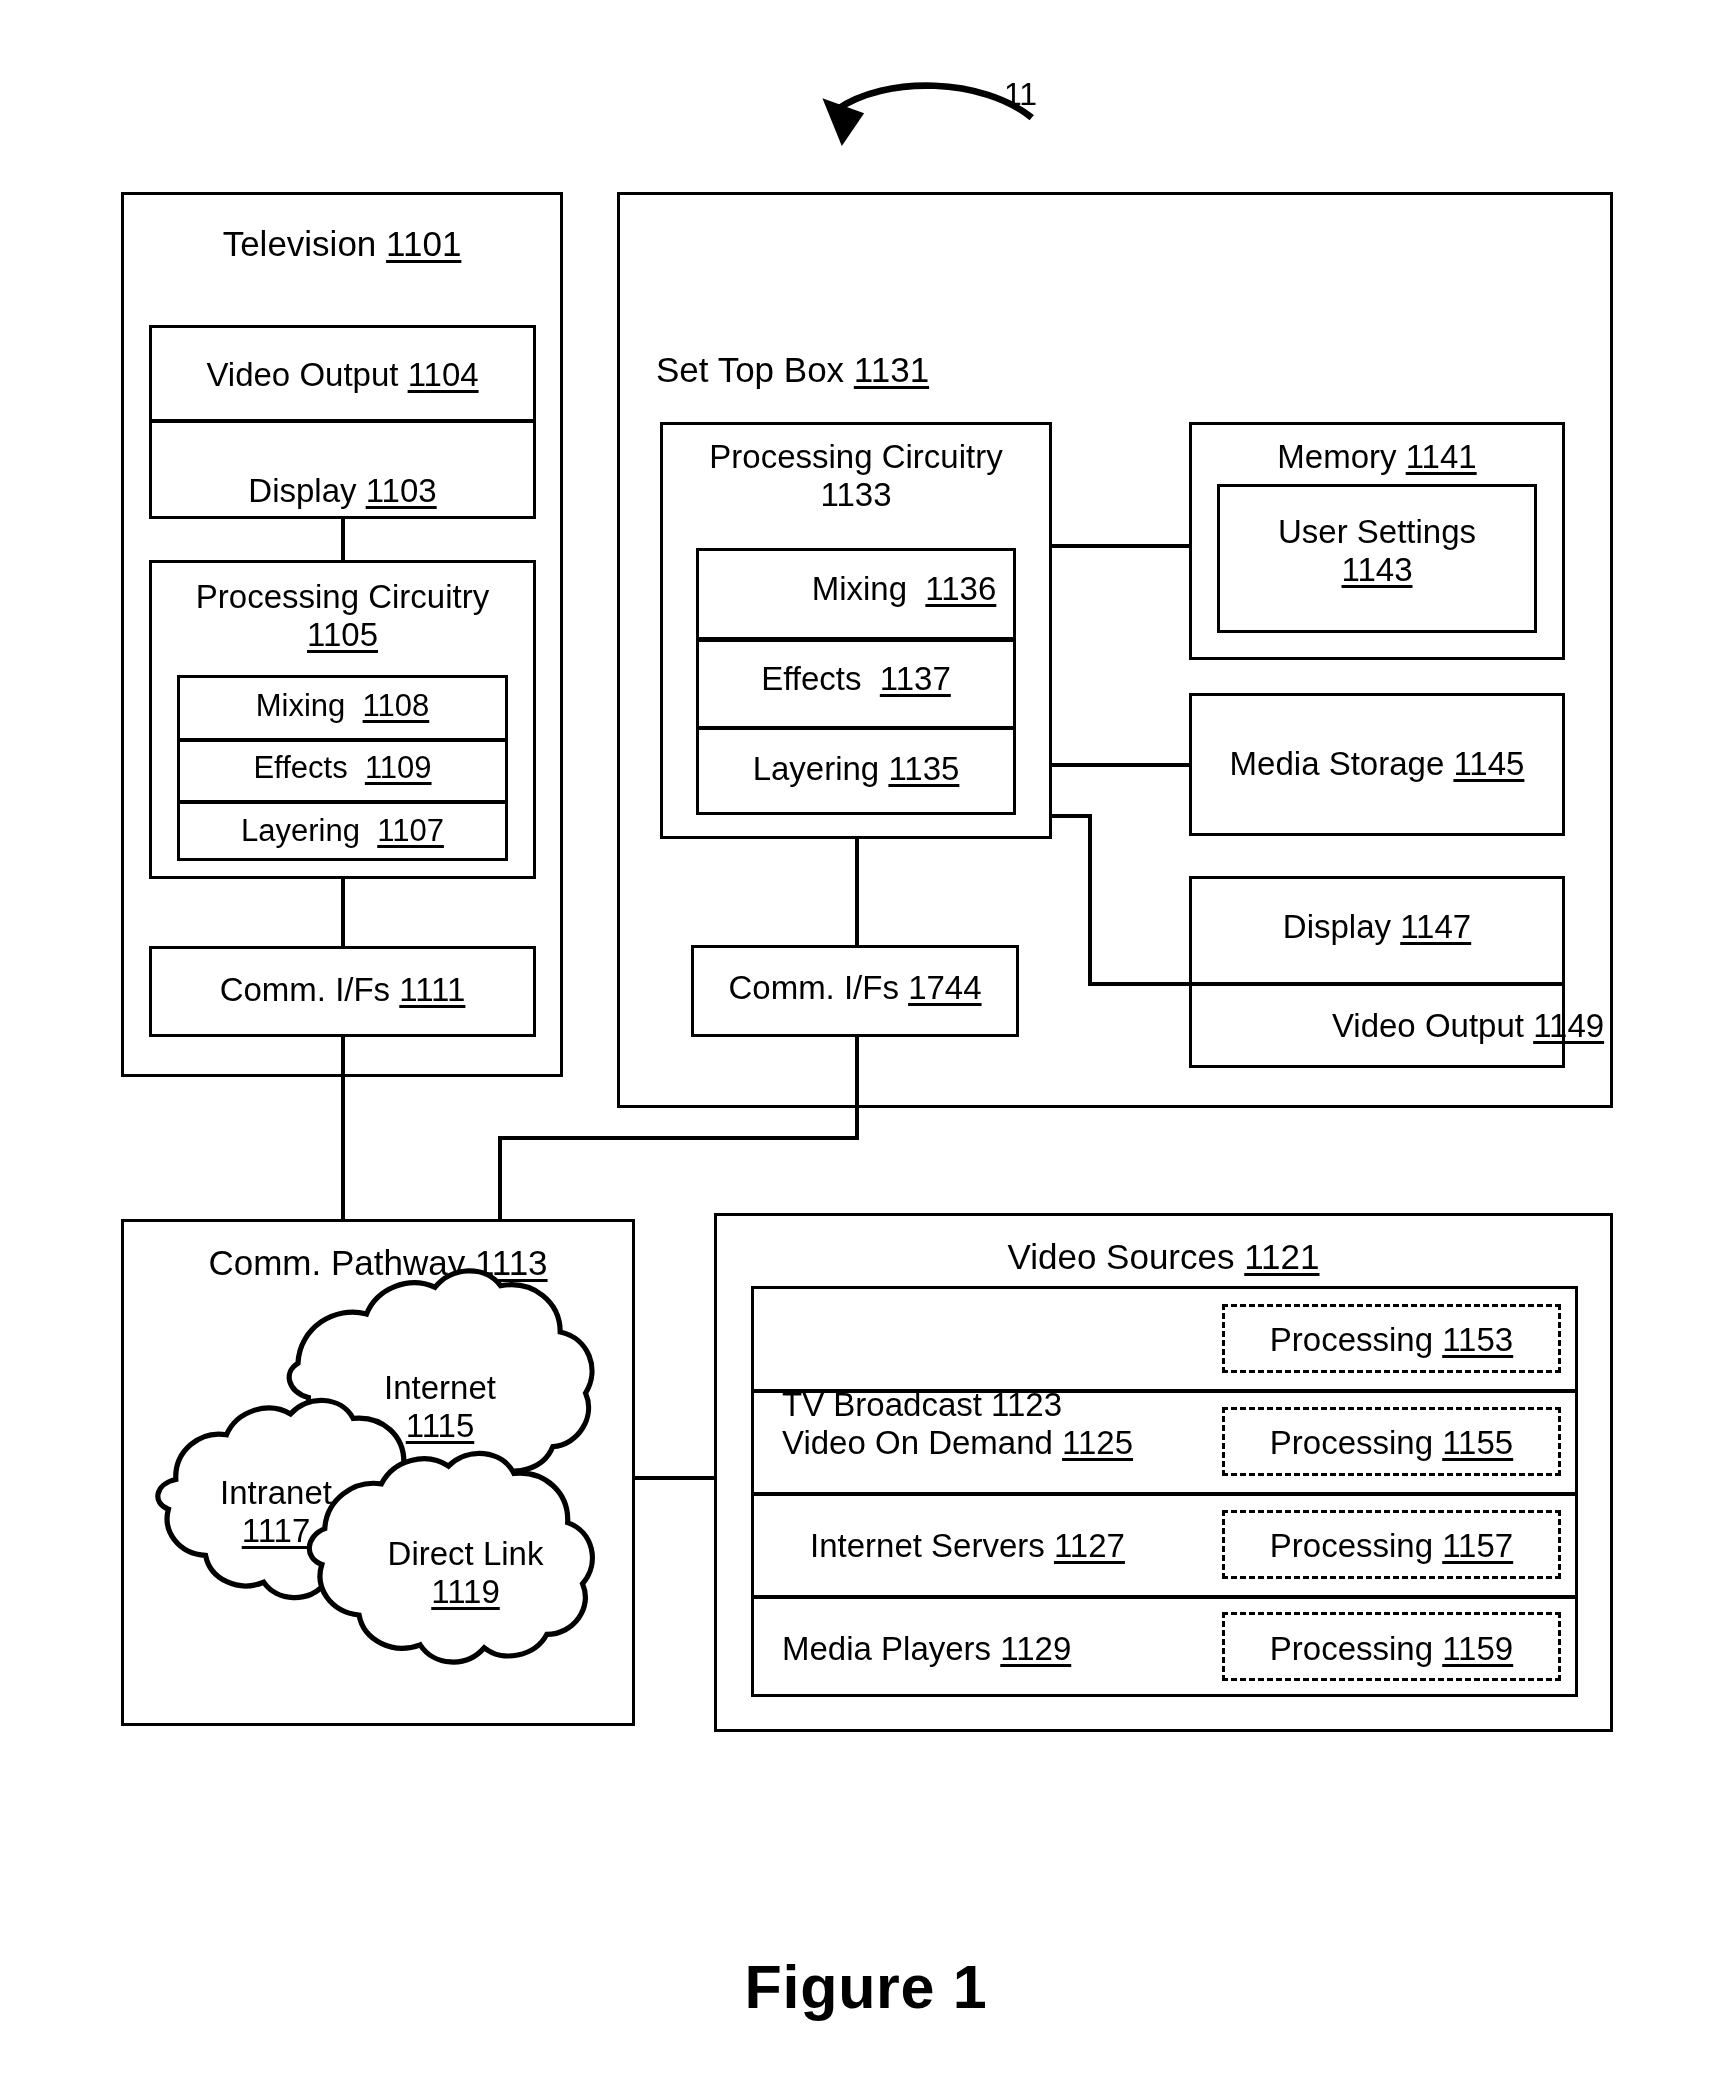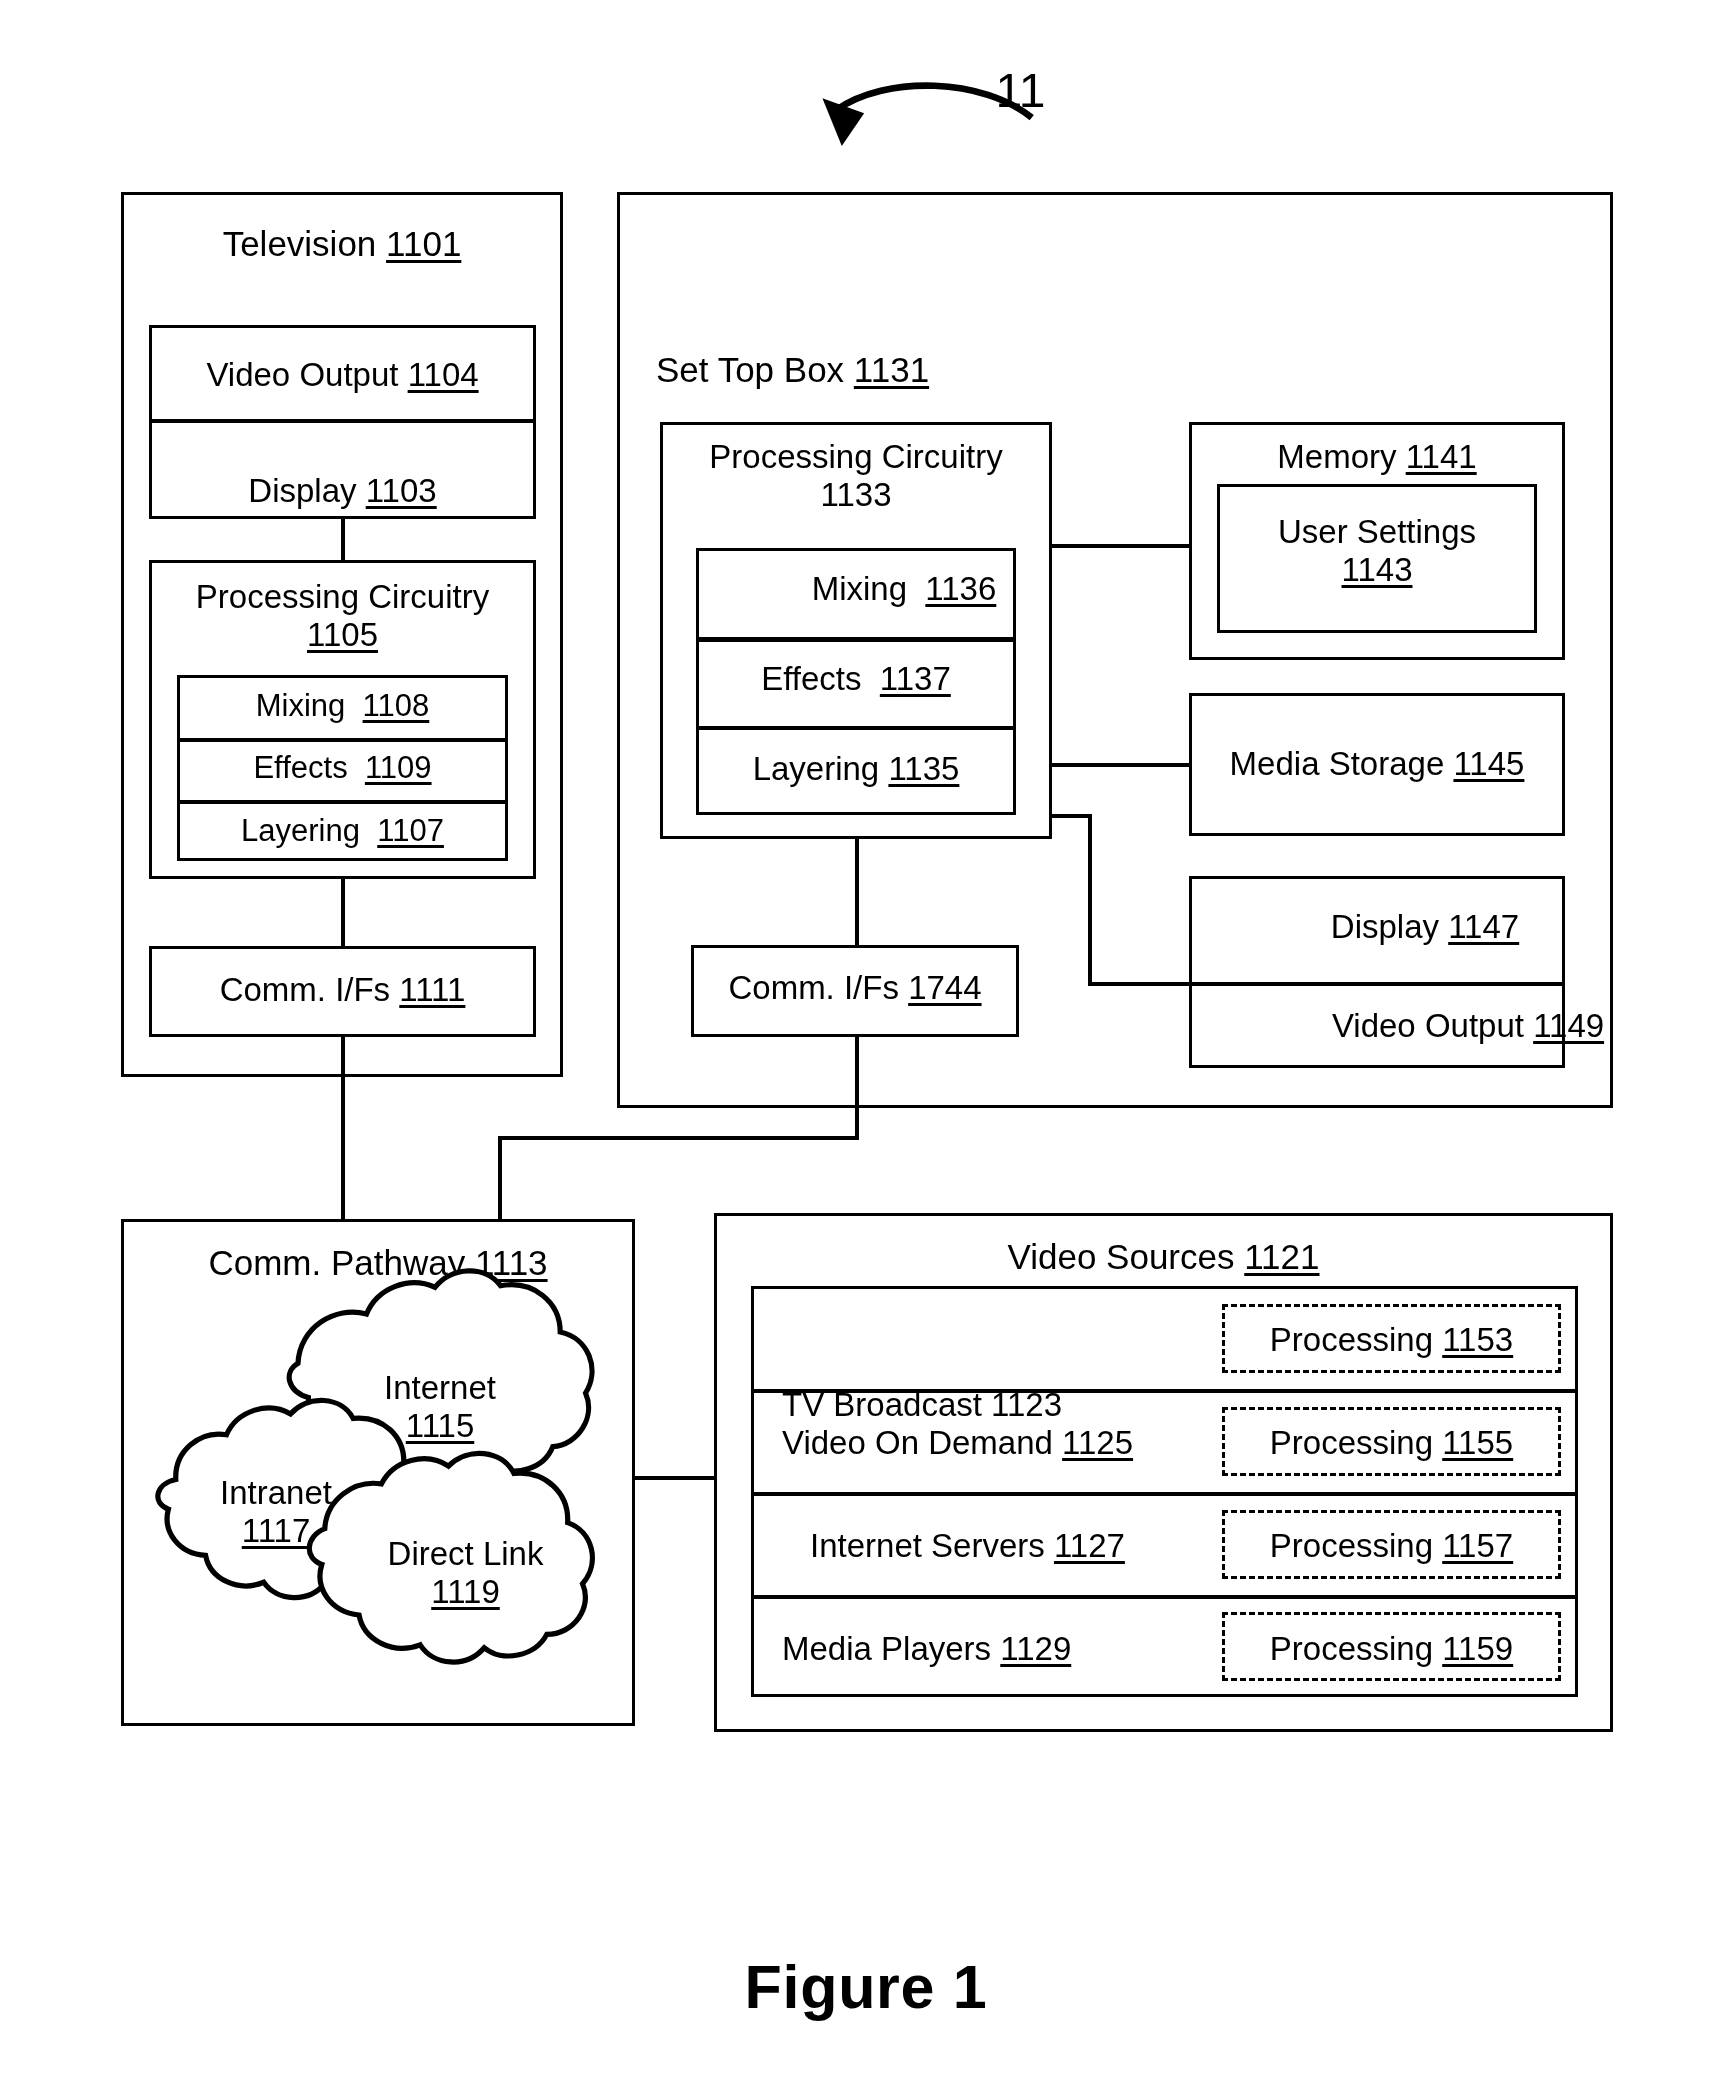--- a/index.html
+++ b/index.html
@@ -19,21 +19,21 @@
 </style>
 </head>
 <body>
 
 <div class="canvas">
 
   <svg class="ov" viewBox="0 0 2325 2815" width="1732" height="2097">
     <path d="M1385,158 C1320,105 1190,100 1122,148" fill="none" stroke="#000" stroke-width="9"></path>
     <polygon points="1130,196 1104,132 1160,152" fill="#000"></polygon>
   </svg>
-  <div class="lbl" style="left:961px;top:63px;width:119px;font-size:48px;">11</div>
+  <div class="lbl" style="left:961px;top:76px;width:119px;font-size:32px;">11</div>
 
   <div class="box" style="left:121px;top:192px;width:442px;height:885px;"></div>
   <div class="lbl" style="left:121px;top:224px;width:442px;font-size:35px;">
     <span>Television</span>
     <span class="u">1101</span>
   </div>
 
   <div class="box" style="left:149px;top:325px;width:387px;height:194px;"></div>
   <div class="ln" style="left:149px;top:419px;width:387px;height:3.7px;"></div>
   <div class="lbl" style="left:149px;top:356px;width:387px;font-size:33px;">
@@ -141,21 +141,21 @@
   </div>
 
   <div class="box" style="left:1189px;top:693px;width:376px;height:143px;"></div>
   <div class="lbl" style="left:1189px;top:745px;width:376px;font-size:33px;">
     <span>Media Storage</span>
     <span class="u">1145</span>
   </div>
 
   <div class="box" style="left:1189px;top:876px;width:376px;height:192px;"></div>
   <div class="ln" style="left:1189px;top:982px;width:376px;height:3.7px;"></div>
-  <div class="lbl" style="left:1189px;top:908px;width:376px;font-size:33px;padding-left:48px;">
+  <div class="lbl" style="left:1189px;top:908px;width:376px;font-size:33px;">
     <span>Display</span>
     <span class="u">1147</span>
   </div>
   <div class="lbl" style="left:1260px;top:1007px;width:376px;font-size:33px;padding-left:20px;">
     <span>Video Output</span>
     <span class="u">1149</span>
   </div>
 
   <div class="box" style="left:121px;top:1219px;width:514px;height:507px;"></div>
   <div class="lbl" style="left:121px;top:1243px;width:514px;font-size:35px;">

